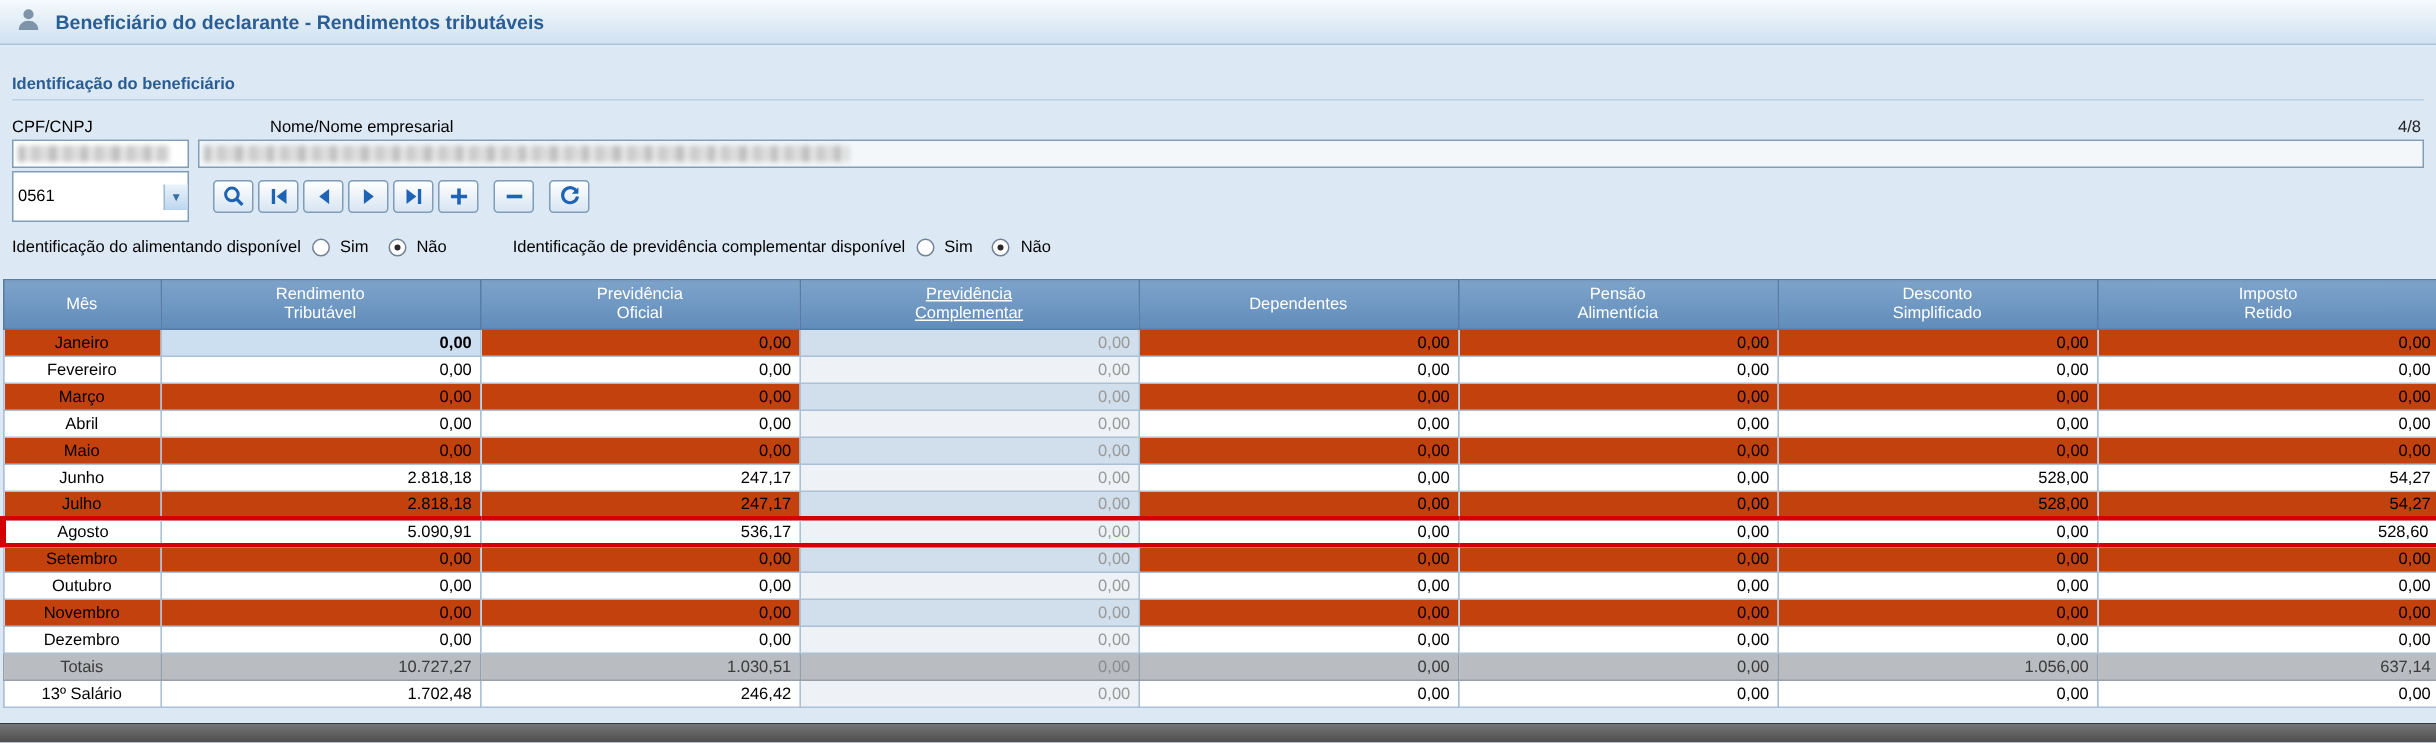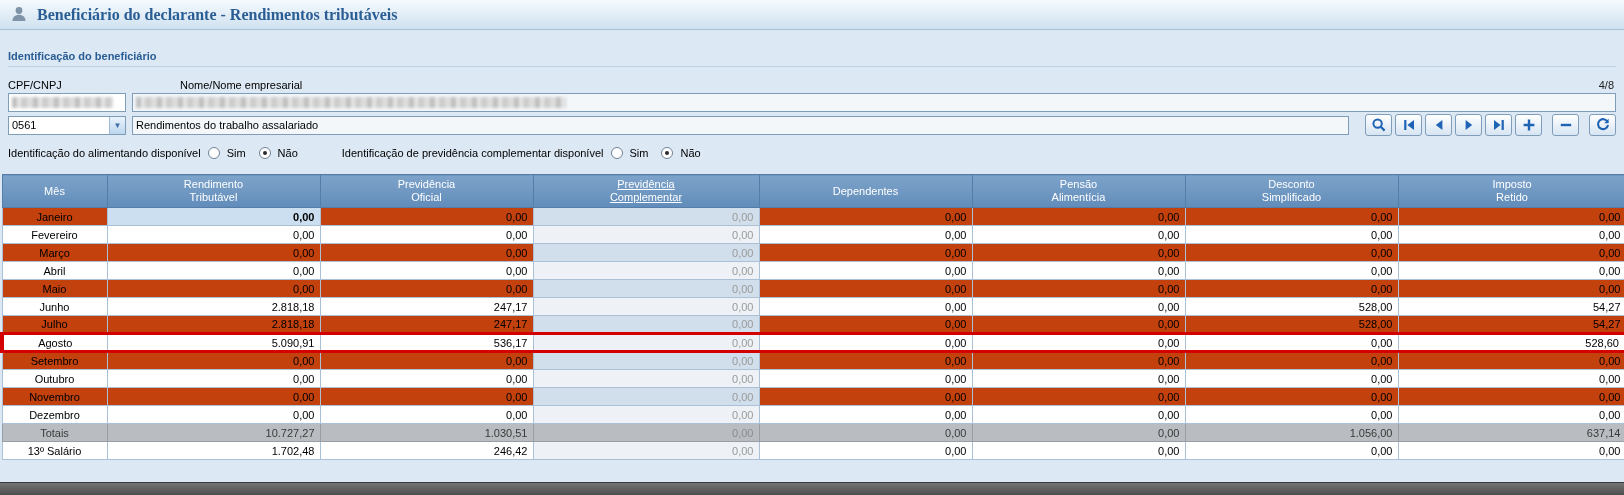--- a/index.html
+++ b/index.html
@@ -11,21 +11,21 @@
     font-size:11px; color:#000;
   }
 
   
   .titlebar {
     height:30px; display:flex; align-items:center; gap:9px;
     padding:0 10px;
     background:linear-gradient(#f5fafd,#cfe1f0);
     border-bottom:1px solid #a9c4da;
   }
-  .titlebar .title { color:#2a5d94; font-weight:bold; font-size:16px;font-family:Liberation Serif, serif; }
+  .titlebar .title { color:#2a5d94; font-weight:bold; font-size:13px; }
 
   
   .content { padding:0 8px; }
   .section-title {
     margin-top:20px; padding-bottom:4px;
     color:#2a5d94; font-weight:bold;
     border-bottom:1px solid #bdd2e4;
   }
 
   .row { display:flex; align-items:center; }
@@ -49,21 +49,21 @@
   .redacted {
     height:11px; border-radius:1px;
     background:repeating-linear-gradient(90deg,#bfbfbf 0 5px,#e6e6e6 5px 9px,#cccccc 9px 15px,#dddddd 15px 21px);
     filter:blur(1.6px);
   }
   .redacted.cpf { width:92%; }
   .redacted.nome { width:430px; }
 
   
   .select {
-    width:118px; flex:0 0 118px; height:19px;
+    width:118px; flex:0 0 118px; height:34px;
     border:1px solid #7f9db9; background:#fff;
     display:flex; align-items:center; justify-content:space-between;
     padding-left:3px; cursor:default;
   }
   .select .arrow-box {
     width:16px; height:17px;
     background:linear-gradient(#eaf3fb,#bcd6ee);
     border-left:1px solid #9db9d4;
     display:flex; align-items:center; justify-content:center;
     color:#3d6da8; font-size:8px;
@@ -162,23 +162,20 @@
     <div class="field nome-field readonly">
       <div class="redacted nome"></div>
     </div>
   </div>
 
 
   <div class="row fields-row">
     <div class="select">
       <span>0561</span>
       <span class="arrow-box">▼</span>
-    </div>
-    <div class="field descricao-field readonly">
-      <span>Rendimentos do trabalho assalariado</span>
     </div>
     <div class="nav-buttons">
       <button class="nav-btn" title="">
         <svg width="16" height="16" viewBox="0 0 16 16">
           <circle cx="6.6" cy="6.6" r="4.2" fill="none" stroke="#1e63b4" stroke-width="2"></circle>
           <line x1="9.8" y1="9.8" x2="13.6" y2="13.6" stroke="#1e63b4" stroke-width="2.2"></line>
         </svg>
       </button>
       <button class="nav-btn">
         <svg width="16" height="16" viewBox="0 0 16 16">

